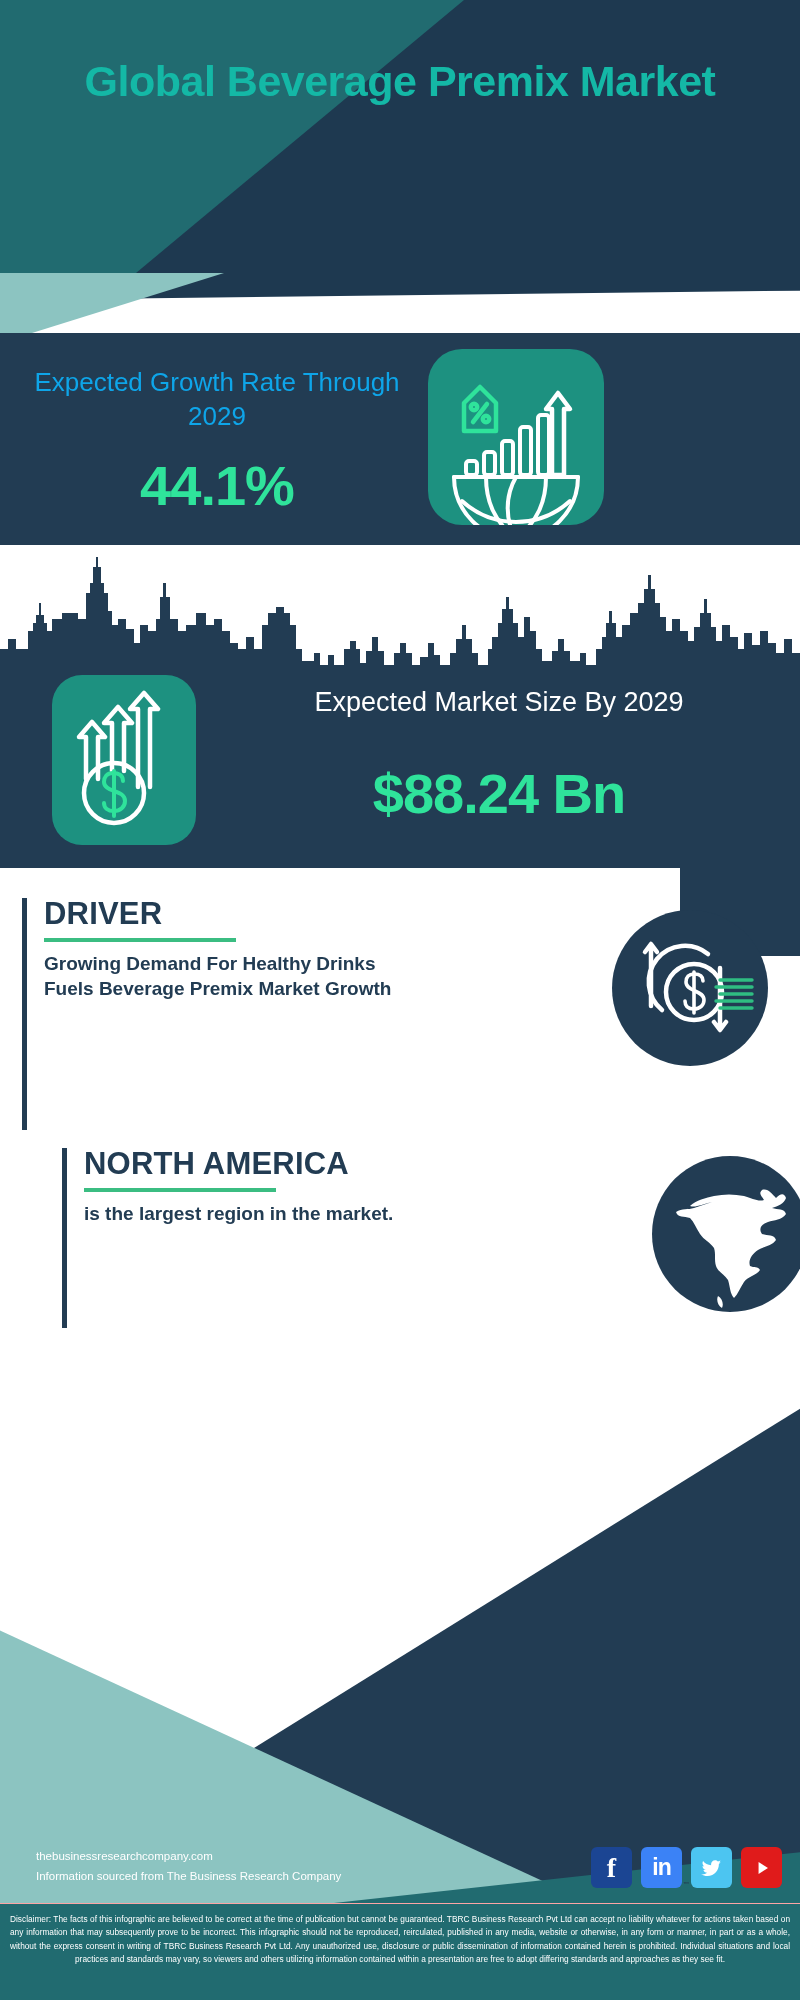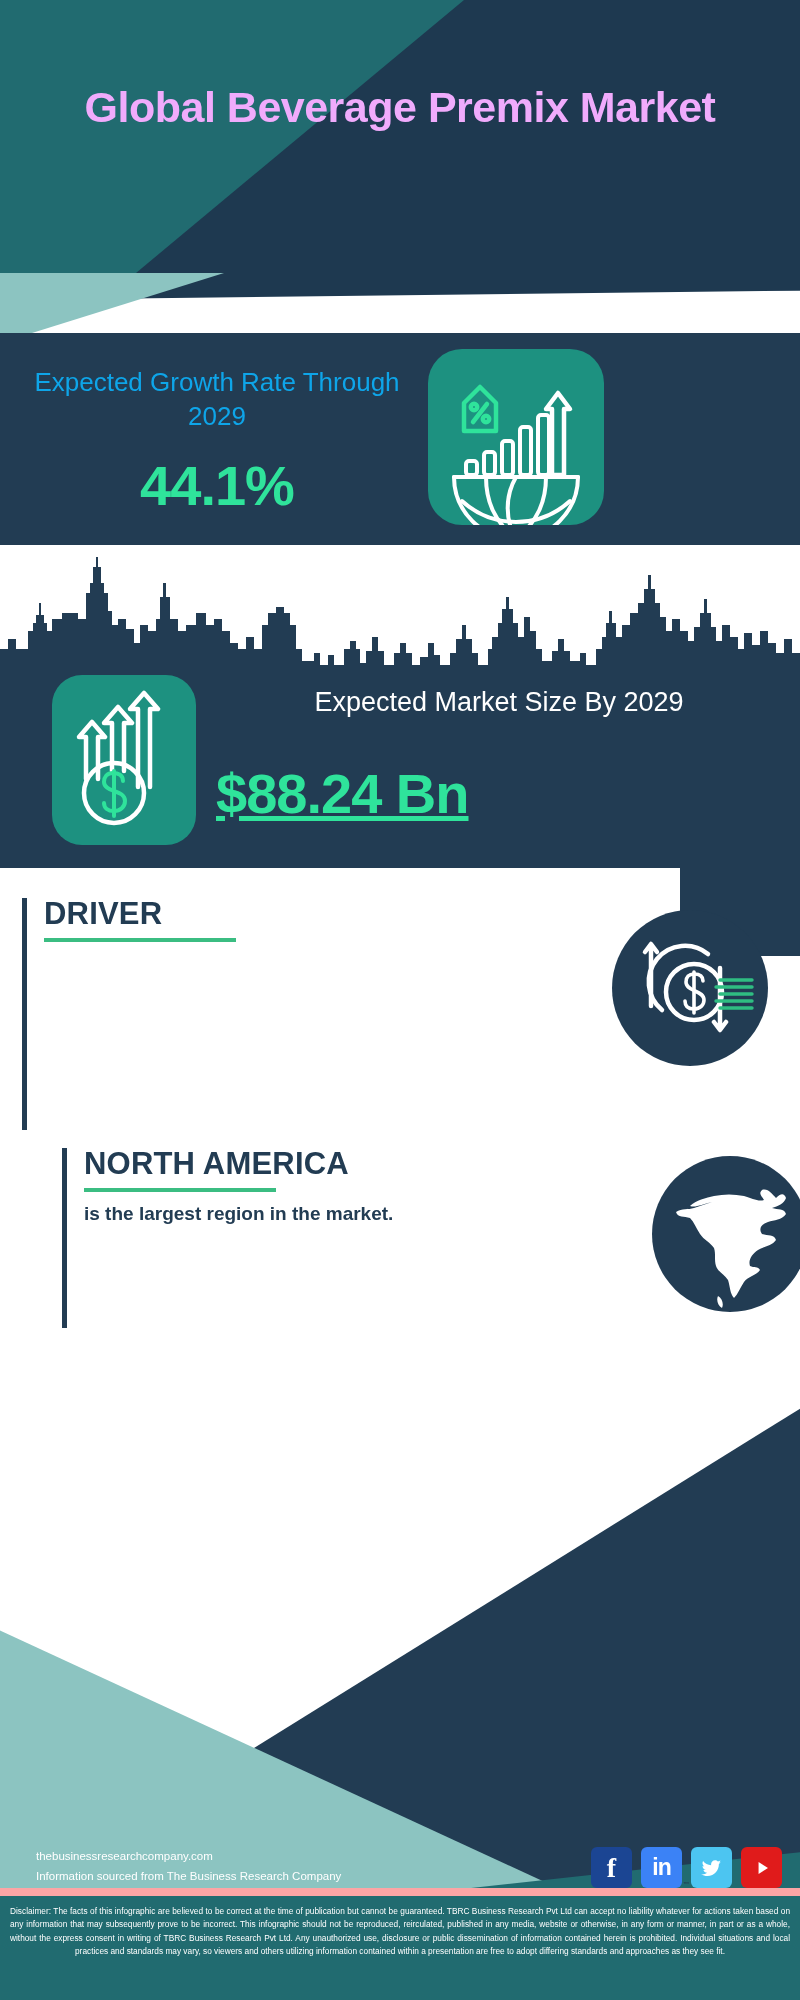--- a/index.html
+++ b/index.html
@@ -17,23 +17,23 @@
     position: absolute; left: 0; top: 0; width: 800px; height: 273px;
     background: #1e3950;
     overflow: hidden;
   }
   .header-teal {
     position: absolute; left: 0; top: 0; width: 800px; height: 273px;
     background: #216b70;
     clip-path: polygon(0 0, 58% 0, 17% 100%, 0 100%);
   }
   .header-title {
-    position: absolute; left: 0; top: 83px; width: 800px;
+    position: absolute; left: 0; top: 57px; width: 800px;
     text-align: center;
-    color: #f0abfc;
+    color: #14b8a6;
     font-size: 43px;
     font-weight: bold;
     line-height: 1.12;
     letter-spacing: -0.5px;
     padding: 0 40px;
   }
 
   
   .wedge-band {
     position: absolute; left: 0; top: 273px; width: 800px; height: 70px;
@@ -92,22 +92,22 @@
     background: #1d9180;
     border-radius: 30px;
   }
   .msize-text {
     position: absolute; left: 216px; top: 140px; width: 566px;
     text-align: center; color: #ffffff;
     font-size: 27px; line-height: 1.3;
   }
   .msize-value {
     position: absolute; left: 216px; top: 216px; width: 566px;
-    text-align: left; color: #2fe39b;
-    font-size: 56px; font-weight: bold; letter-spacing: -1px; text-decoration: underline;
+    text-align: center; color: #2fe39b;
+    font-size: 56px; font-weight: bold; letter-spacing: -1px;
   }
 
   
   .cards { position: absolute; left: 0; top: 868px; width: 680px; height: 460px; background: #ffffff; }
 
   .card { position: absolute; left: 22px; width: 756px; }
   .card-bar {
     position: absolute; left: 0; top: 0; width: 5px; height: 100%;
     background: #223c53;
   }
@@ -172,23 +172,23 @@
     display: flex; align-items: center; justify-content: center;
     color: #ffffff; font-weight: bold; position: relative;
   }
   .soc-fb { background: #1b4593; font-size: 28px; font-family: "Liberation Serif", serif; }
   .soc-li { background: #3b82f6; font-size: 23px; letter-spacing: -1px; }
   .soc-tw { background: #4cc5f1; }
   .soc-yt { background: #e01b1b; }
   .soc-li .tm { position: absolute; right: -6px; bottom: 1px; font-size: 6px; color: #223c53; }
 
   .disclaimer-band {
-    position: absolute; left: 0; bottom: 0; width: 800px; height: 112px;
+    position: absolute; left: 0; bottom: 0; width: 800px; height: 97px;
     background: #216b70;
-    border-top: 8px solid #fca5a5;
+    border-top: 1px solid #fca5a5;
     padding: 9px 10px 0 10px;
   }
   .disclaimer {
     color: #ffffff; font-size: 8.3px; line-height: 1.62;
     text-align: justify; text-align-last: center;
   }
 </style>
 </head>
 <body>
 
@@ -298,20 +298,21 @@
     <div class="msize-value">$88.24 Bn</div>
   </div>
 
   <div class="cards">
 
     <div class="card" id="card-driver">
       <div class="card-bar"></div>
       <div class="card-body">
         <div class="card-title">DRIVER</div>
         <div class="card-rule"></div>
+        <div class="card-desc">Growing Demand For Healthy Drinks Fuels Beverage Premix Market Growth</div>
       </div>
       <div class="card-icon">
         <svg viewBox="0 0 156 156" width="156" height="156" aria-hidden="true">
           <g fill="none" stroke="#ffffff" stroke-width="4.5" stroke-linecap="round" stroke-linejoin="round">
             <path d="M96 44 A34 34 0 1 0 50 100"></path>
             <path d="M39 36 L39 96 M33 42 L39 34 L45 42"></path>
             <path d="M108 118 L108 58 M102 112 L108 120 L114 112"></path>
           </g>
           <circle cx="82" cy="82" r="28" fill="none" stroke="#ffffff" stroke-width="4.5"></circle>
           <g fill="none" stroke="#ffffff" stroke-width="3.6" stroke-linecap="round">

